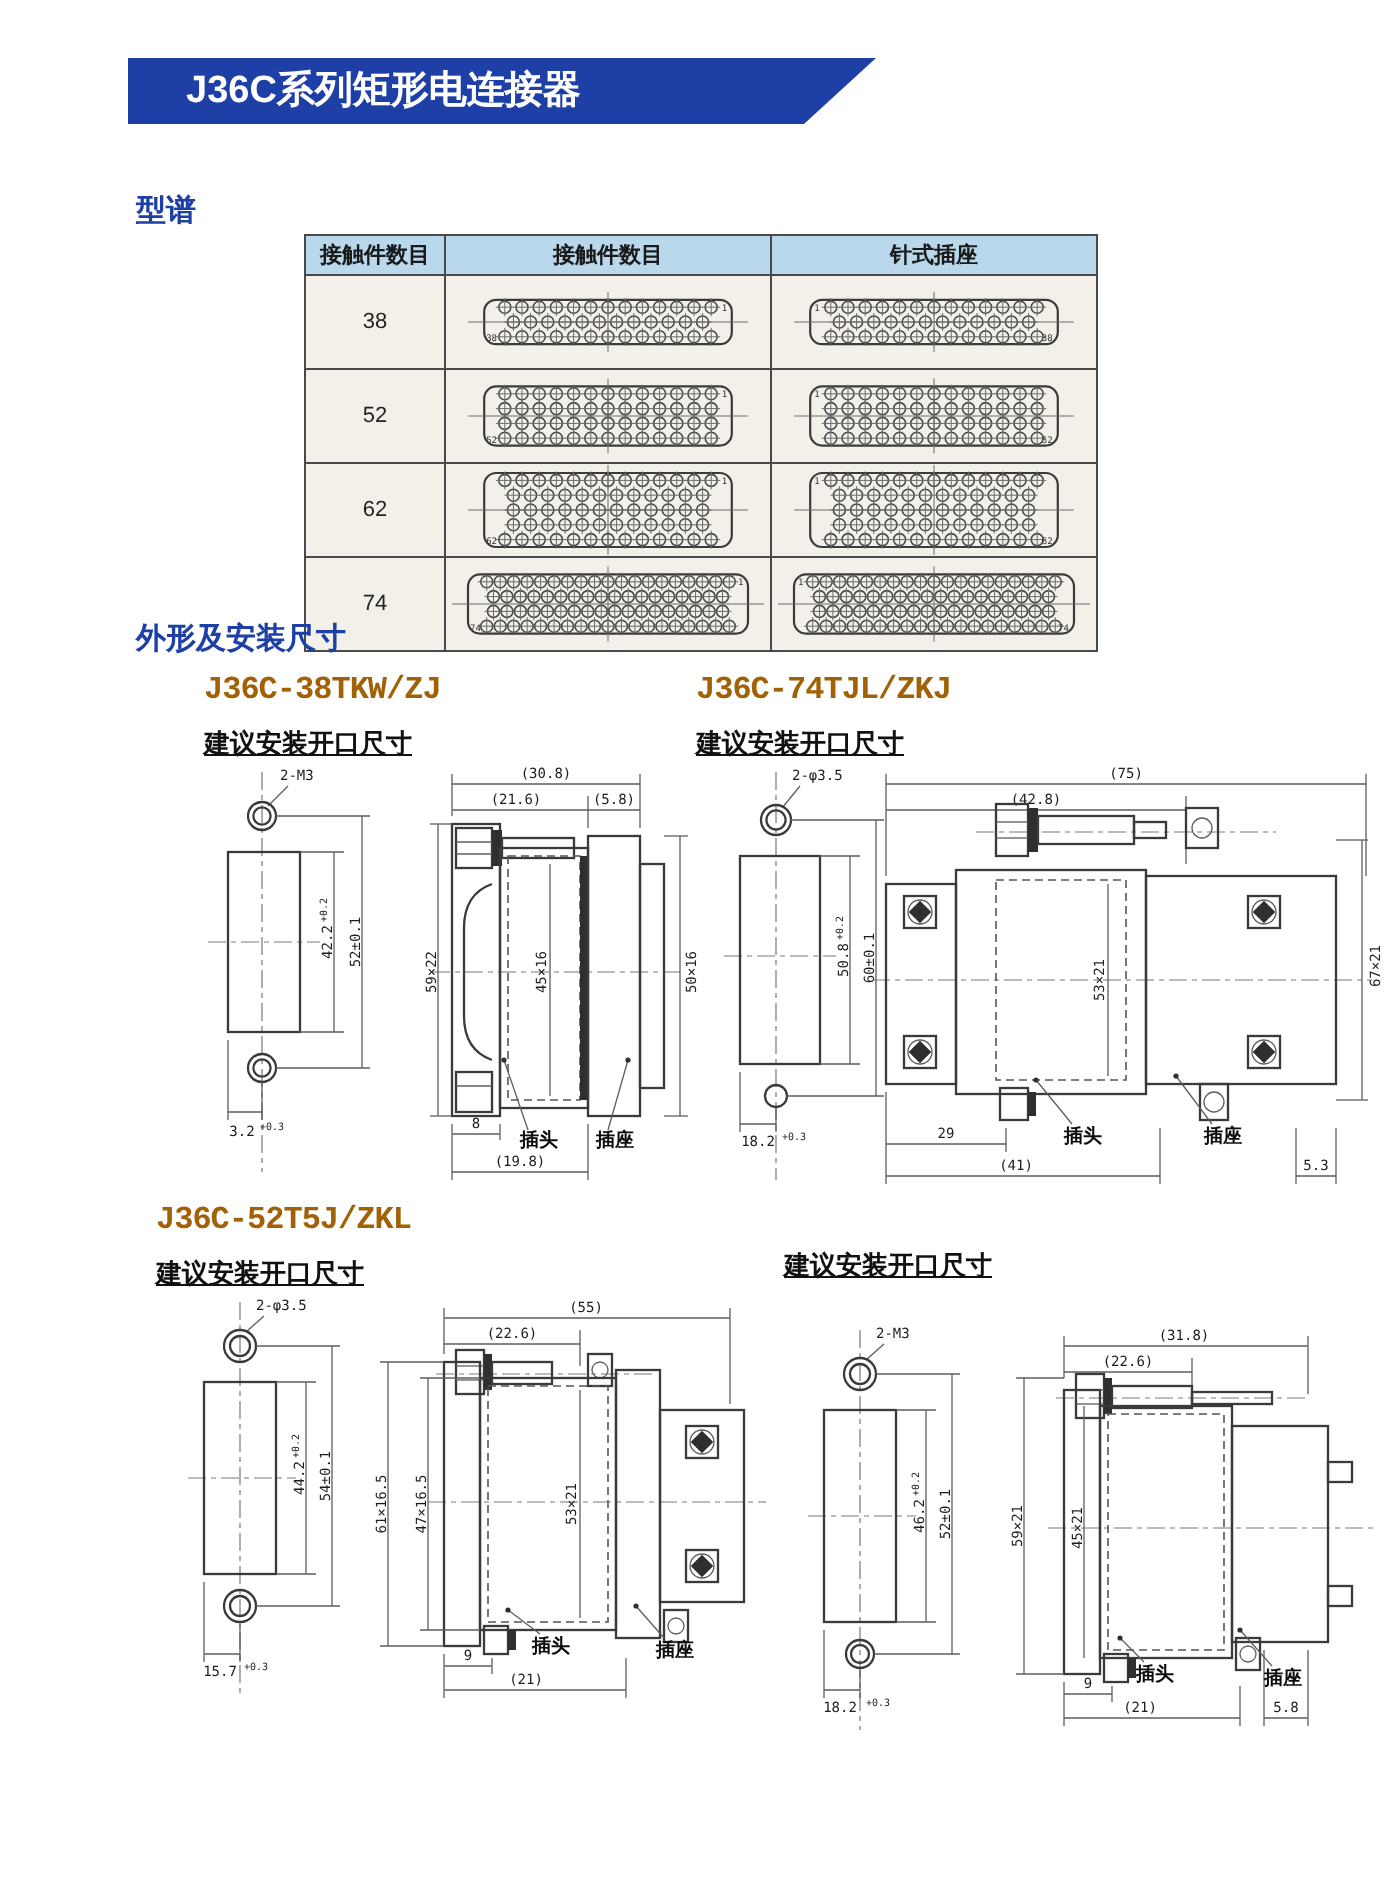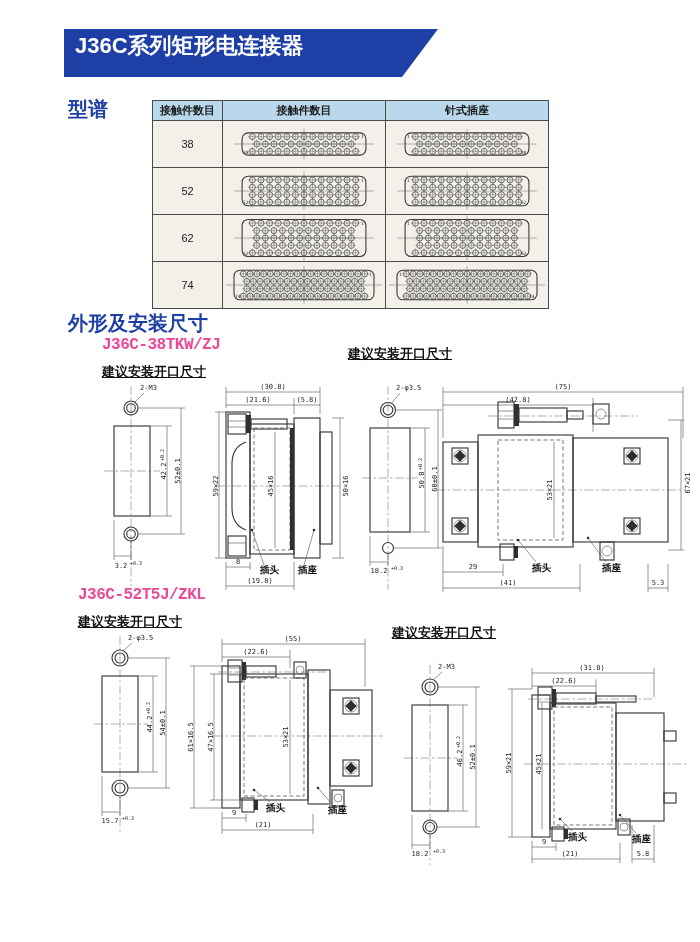--- a/index.html
+++ b/index.html
@@ -1,37 +1,37 @@
 <!DOCTYPE html>
 <html style="--blue: #1d3fa6; --thbg: #b9d8ec; --tdbg: #f2f0e8;"><head>
 <meta charset="utf-8">
 <style>
   html,body{margin:0;padding:0;background:#ffffff;}
   .page{position:relative;width:700px;height:942px;background:#fff;overflow:hidden;
         font-family:"Liberation Sans",sans-serif;color:#222;}
-  .banner{position:absolute;left:64px;top:29px;width:374px;height:48px;
-          background:var(--blue,#1d3fa6);color:#fff;font-weight:bold;font-size:22px;
-          line-height:33px;padding-left:11px;box-sizing:border-box;
+  .banner{position:absolute;left:64px;top:29px;width:374px;height:33px;
+          background:var(--blue,#1d3fa6);color:#fff;font-weight:bold;font-size:19px;
+          line-height:33px;padding-left:29px;box-sizing:border-box;
           clip-path:polygon(0 0,100% 0,calc(100% - 36px) 100%,0 100%);}
-  .sec-title{position:absolute;color:var(--blue,#1d3fa6);font-weight:bold;font-size:20px;}
+  .sec-title{position:absolute;color:var(--blue,#1d3fa6);font-weight:bold;font-size:15px;}
   
-  table.spectrum{position:absolute;left:152px;top:100px;border-collapse:collapse;
+  table.spectrum{position:absolute;left:152px;top:117px;border-collapse:collapse;
           table-layout:fixed;font-size:11px;}
   table.spectrum th,table.spectrum td{border:1px solid #4a4a4a;text-align:center;padding:0;}
   table.spectrum th{background:var(--thbg,#b9d8ec);height:19px;font-size:11px;font-weight:bold;color:#1a1a1a;}
   table.spectrum td{background:var(--tdbg,#f2f0e8);height:42px;color:#222;}
   .col-count{width:70px}.col-conn{width:163px}
   .conn{width:160px;height:46px;margin:0 auto;}
   .c-ln{fill:none;stroke:#3b3b3b;stroke-width:1.1}
   .c-pin{fill:none;stroke:#4a4a4a;stroke-width:.8}
   .c-tn{stroke:#6a6a6a;stroke-width:.5;fill:none}
   .c-num{font:4.5px "DejaVu Sans Mono",monospace;fill:#333}
   
   .draw{position:absolute;}
-  .d-title{font:700 16px "Liberation Mono",monospace;color:#ec4899;letter-spacing:-.5px;white-space:nowrap;}
+  .d-title{font:700 16px "Liberation Mono",monospace;color:#a16207;letter-spacing:-.5px;white-space:nowrap;}
   .d-sub{font:700 13px "Liberation Sans",sans-serif;color:#111;margin-top:9px;white-space:nowrap;text-decoration:underline;}
   .d-svg{position:absolute;left:0;}
   .ln{fill:none;stroke:#3a3a3a;stroke-width:1.15;stroke-linejoin:miter}
   .lnf{fill:#2f2f2f;stroke:none}
   .tn{stroke:#5d5d5d;stroke-width:.65;fill:none}
   .cl{stroke:#787878;stroke-width:.6;stroke-dasharray:9 2.5 2.5 2.5;fill:none}
   .dsh{stroke:#555;stroke-width:.8;stroke-dasharray:4 2.5;fill:none}
   .dt{font:7px "DejaVu Sans Mono",monospace;fill:#1d1d1d}
   .dts{font:5px "DejaVu Sans Mono",monospace;fill:#1d1d1d}
   .zh{font:700 9.5px "Liberation Sans",sans-serif;fill:#0d0d0d}
@@ -1581,20 +1581,21 @@
           <circle class="lnf" cx="164" cy="150" r="1.3"></circle>
         <text class="zh" x="172" y="193">插头</text>
         <line class="tn" x1="226" y1="150" x2="216" y2="185"></line>
           <circle class="lnf" cx="226" cy="150" r="1.3"></circle>
         <text class="zh" x="210" y="193">插座</text>
       </g>
     </svg>
   </div>
 
   <div class="draw" style="left:348px;top:336px;width:345px;height:276px">
+    <div class="d-title">J36C-74TJL/ZKJ</div>
     <div class="d-sub">建议安装开口尺寸</div>
     <svg class="d-svg" style="top:44px" width="345" height="230" viewBox="0 0 345 230">
       <g>
         <line class="cl" x1="40" y1="6" x2="40" y2="210"></line>
         <line class="cl" x1="14" y1="98" x2="70" y2="98"></line>
         <text class="dt" x="48" y="10">2-φ3.5</text>
         <line class="tn" x1="52" y1="13" x2="43" y2="24"></line>
         <circle class="ln" cx="40" cy="30" r="7.5"></circle>
           <circle class="ln" cx="40" cy="30" r="4.8"></circle>
         <rect class="ln" x="22" y="48" width="40" height="104"></rect>
@@ -1674,21 +1675,21 @@
         <line class="tn" x1="170" y1="160" x2="188" y2="182"></line>
           <circle class="lnf" cx="170" cy="160" r="1.3"></circle>
         <text class="zh" x="184" y="191">插头</text>
         <line class="tn" x1="240" y1="158" x2="258" y2="182"></line>
           <circle class="lnf" cx="240" cy="158" r="1.3"></circle>
         <text class="zh" x="254" y="191">插座</text>
       </g>
     </svg>
   </div>
 
-  <div class="draw" style="left:78px;top:586px;width:312px;height:272px">
+  <div class="draw" style="left:78px;top:601px;width:312px;height:272px">
     <div class="d-title">J36C-52T5J/ZKL</div>
     <div class="d-sub">建议安装开口尺寸</div>
     <svg class="d-svg" style="top:46px" width="312" height="224" viewBox="0 0 312 224">
       <g>
         <line class="cl" x1="42" y1="4" x2="42" y2="200"></line>
         <line class="cl" x1="16" y1="92" x2="70" y2="92"></line>
         <text class="dt" x="50" y="8">2-φ3.5</text>
         <line class="tn" x1="54" y1="11" x2="45" y2="19"></line>
         <circle class="ln" cx="42" cy="26" r="8"></circle>
           <circle class="ln" cx="42" cy="26" r="5"></circle>

